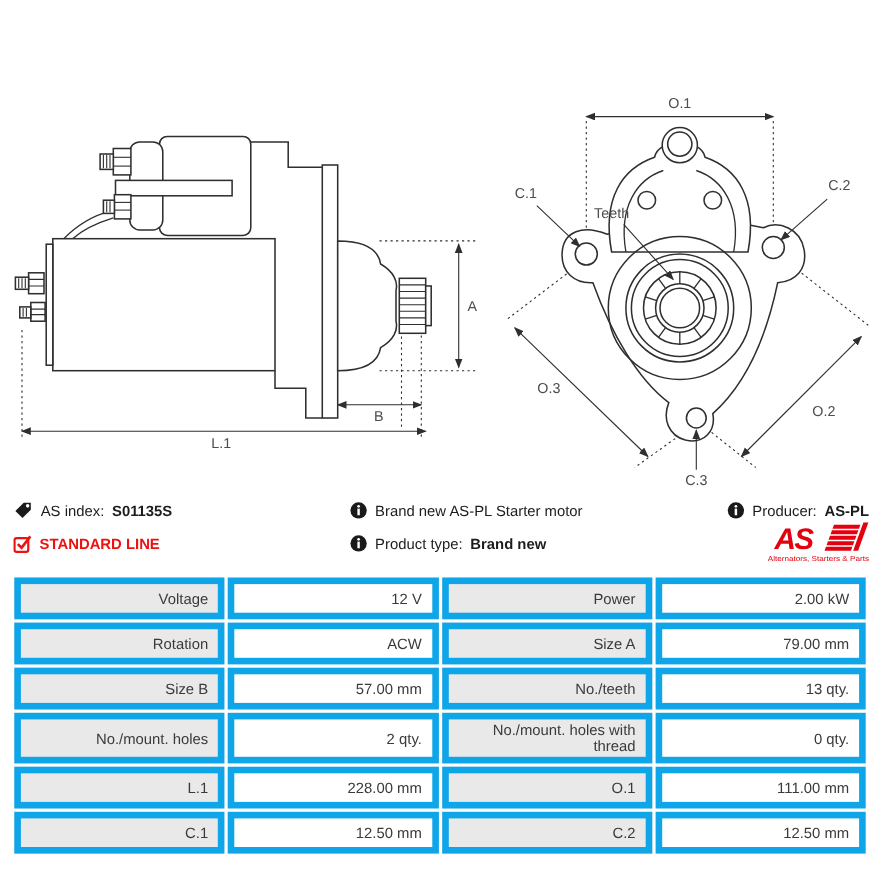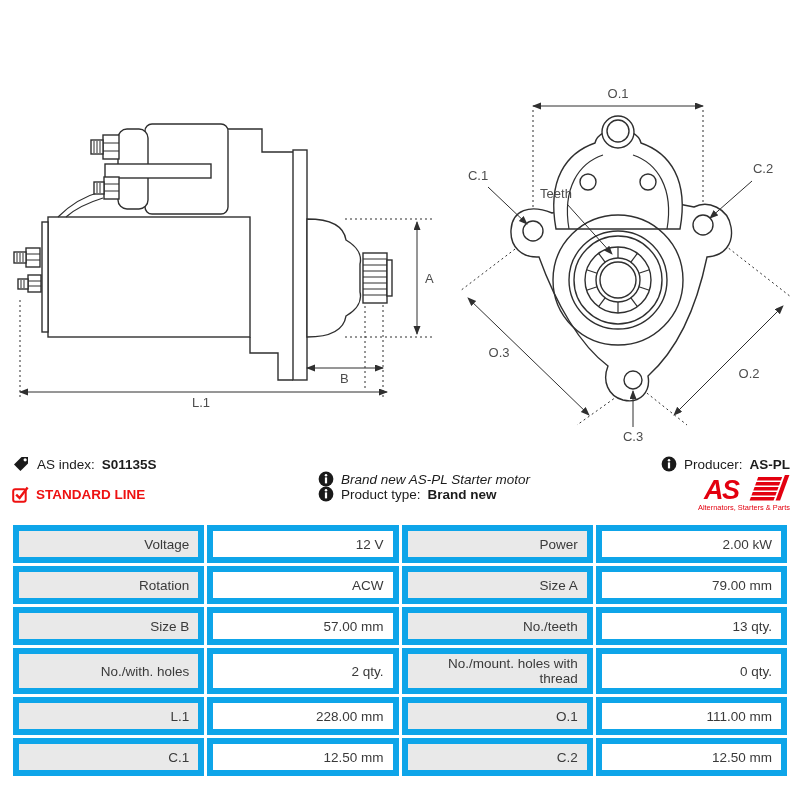--- a/index.html
+++ b/index.html
@@ -210,21 +210,21 @@
   <div class="info-row" style="left:12px;top:484px;">
     <span class="icn">
       <svg width="17" height="17" viewBox="0 0 17 17">
         <rect x="1.2" y="3.2" width="12.5" height="12.5" rx="2" fill="none" stroke="#ee1111" stroke-width="2"></rect>
         <path d="M4.2,8.6 L7.6,12 L15.6,1.6" fill="none" stroke="#ee1111" stroke-width="2.4"></path>
       </svg>
     </span>
     <span class="redline">STANDARD LINE</span>
   </div>
 
-  <div class="info-row" style="left:318px;top:469px;font-style:italic;">
+  <div class="info-row" style="left:318px;top:454px;">
     <span class="icn">
       <svg width="16" height="16" viewBox="0 0 16 16">
         <circle cx="8" cy="8" r="7.4" fill="#1a1a1a" stroke="none"></circle>
         <circle cx="8" cy="4.3" r="1.25" fill="#fff" stroke="none"></circle>
         <rect x="6.9" y="6.4" width="2.2" height="6" fill="#fff" stroke="none"></rect>
       </svg>
     </span>
     <span class="t">Brand new AS-PL Starter motor</span>
   </div>
 
@@ -281,21 +281,21 @@
         <td class="lbl">Size A</td>
         <td class="val">79.00 mm</td>
       </tr>
       <tr>
         <td class="lbl">Size B</td>
         <td class="val">57.00 mm</td>
         <td class="lbl">No./teeth</td>
         <td class="val">13 qty.</td>
       </tr>
       <tr>
-        <td class="lbl">No./with. holes</td>
+        <td class="lbl">No./mount. holes</td>
         <td class="val">2 qty.</td>
         <td class="lbl">No./mount. holes with thread</td>
         <td class="val">0 qty.</td>
       </tr>
       <tr>
         <td class="lbl">L.1</td>
         <td class="val">228.00 mm</td>
         <td class="lbl">O.1</td>
         <td class="val">111.00 mm</td>
       </tr>

